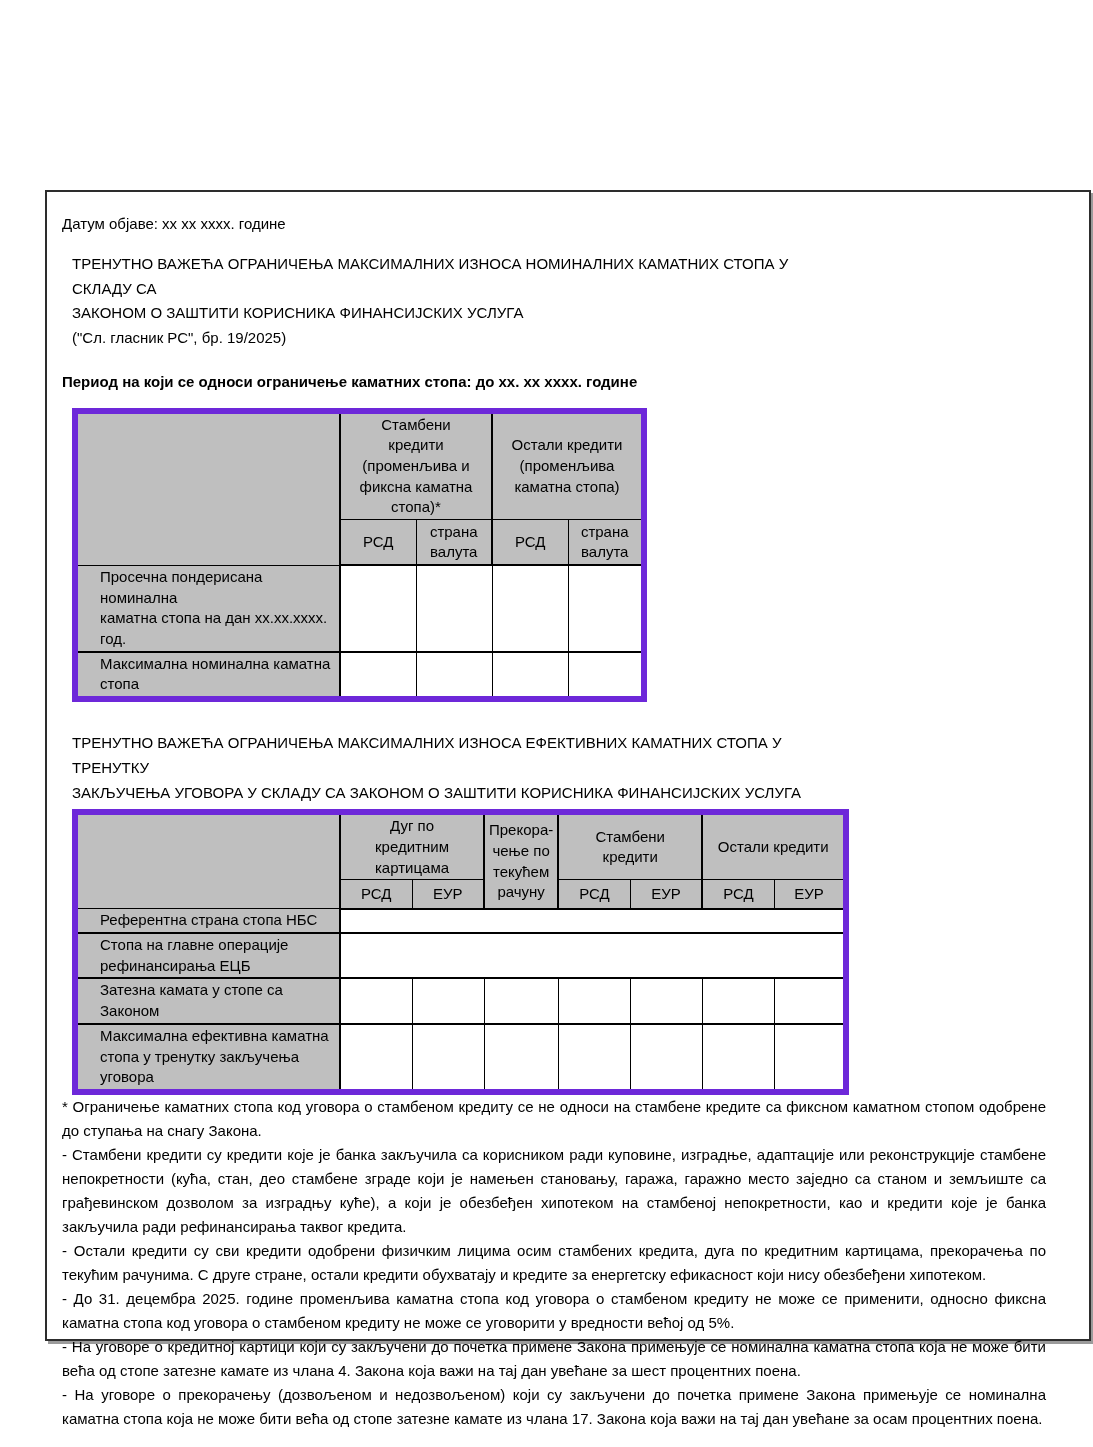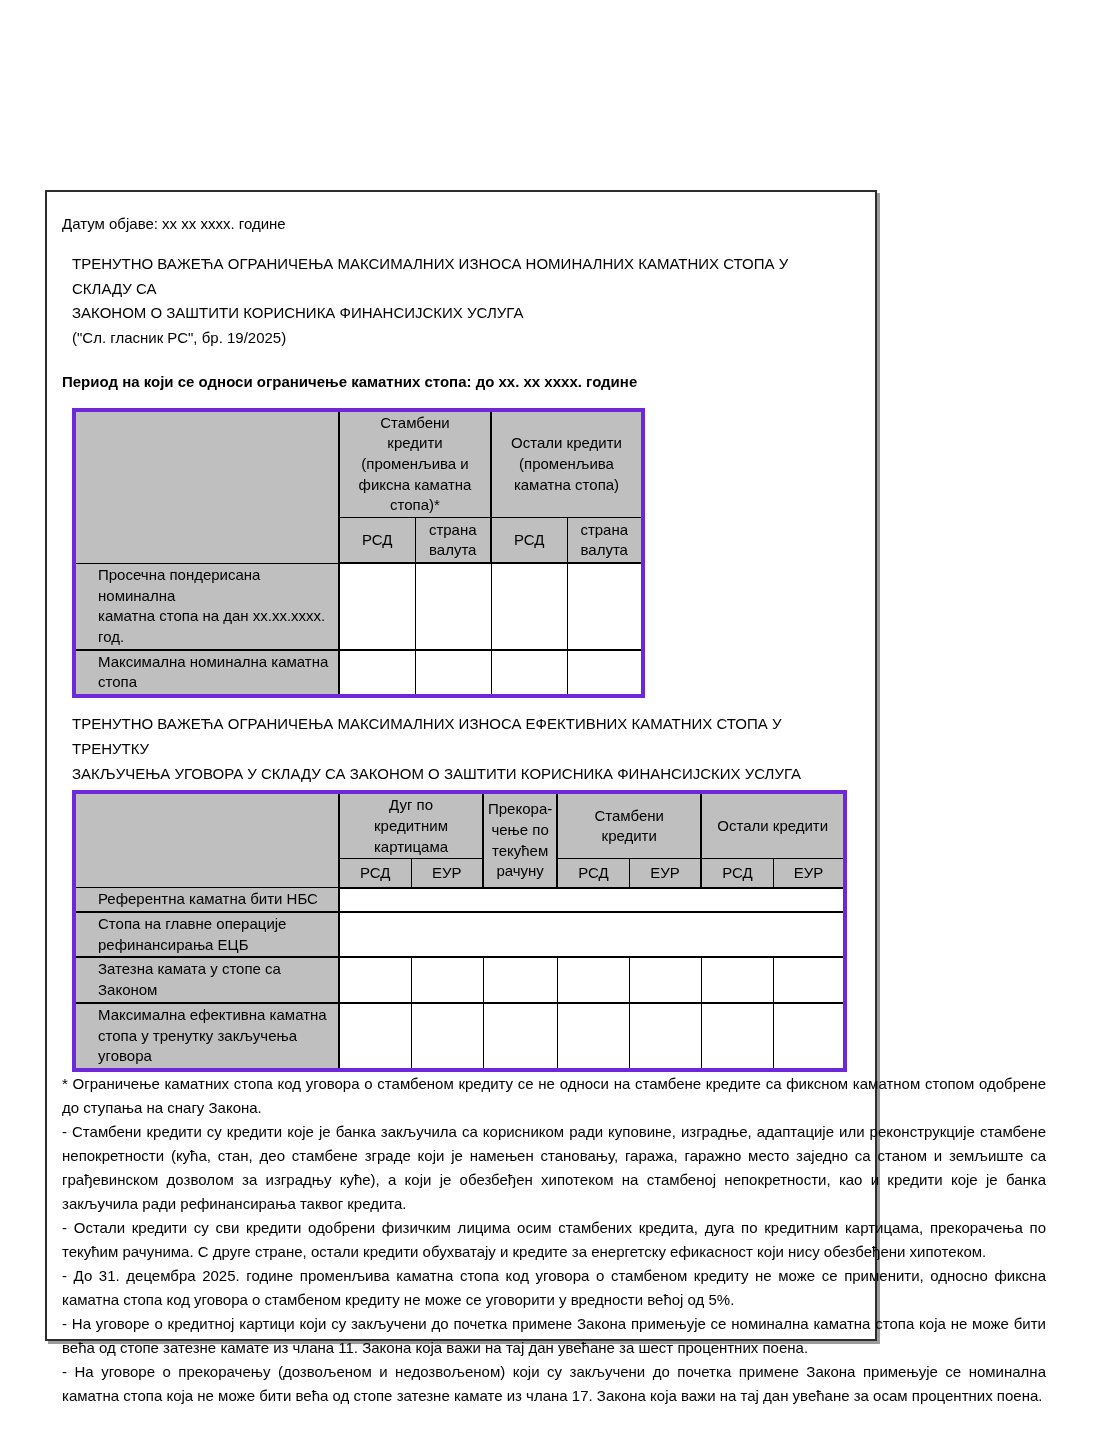--- a/index.html
+++ b/index.html
@@ -6,39 +6,39 @@
     margin: 0; padding: 0;
     width: 1093px; height: 1447px;
     background: #ffffff;
     overflow: hidden;
     font-family: "Liberation Sans", "DejaVu Sans", sans-serif;
     color: #000;
   }
   .page-frame {
     position: absolute;
     left: 45px; top: 190px;
-    width: 832px; height: 1151px;
+    width: 1046px; height: 1151px;
     box-sizing: border-box;
     border: 2px solid #2d2d2d;
     box-shadow: 3px 3px 0 #9b9b9b;
     background: #fff;
     padding: 20px 11px 0 15px;
   }
   .txt { font-size: 15px; line-height: 1.65; margin: 0; }
   .title-block {
     width: 778px;
     margin: 15px 0 0 10px;
     font-size: 15px;
     line-height: 1.65;
   }
   .period { margin-top: 19px; font-weight: bold; }
   table {
     border-collapse: collapse;
     table-layout: fixed;
-    border: 4px solid #6d28d9;
+    border: 6px solid #6d28d9;
     background: #a3a3a3;
   }
   .t1 { margin: 13px 0 0 10px; }
   .t2 { margin: 4px 0 0 10px; }
   th, td {
     border: 1px solid #000;
     box-sizing: border-box;
     font-size: 15px;
     font-weight: normal;
     line-height: 1.38;
@@ -127,21 +127,21 @@
       <td class="lbl br2 bt2">Максимална номинална каматна
 стопа</td>
       <td class="val bt2"></td>
       <td class="val bt2"></td>
       <td class="val bt2"></td>
       <td class="val bt2"></td>
     </tr>
   </tbody>
     </table>
 
-  <div class="title-block" style="margin-top:14px">
+  <div class="title-block" style="margin-top:29px">
     <div>ТРЕНУТНО ВАЖЕЋА ОГРАНИЧЕЊА МАКСИМАЛНИХ ИЗНОСА ЕФЕКТИВНИХ КАМАТНИХ СТОПА У ТРЕНУТКУ</div>
     <div>ЗАКЉУЧЕЊА УГОВОРА У СКЛАДУ СА ЗАКОНОМ О ЗАШТИТИ КОРИСНИКА ФИНАНСИЈСКИХ УСЛУГА</div>
   </div>
 
   <table class="t2">
     <colgroup>
       <col style="width:265px">
         <col style="width:72px">
         <col style="width:72px">
         <col style="width:72px">
@@ -166,21 +166,21 @@
     </tr>
     <tr style="height:29px">
       <th class="bl2 bb2">РСД</th>
       <th class="bb2">ЕУР</th>
       <th class="bl2 bb2">РСД</th>
       <th class="bb2">ЕУР</th>
       <th class="bl2 bb2">РСД</th>
       <th class="bb2">ЕУР</th>
     </tr>
     <tr style="height:21px">
-      <td class="lbl br2">Референтна каматна бити НБС</td>
+      <td class="lbl br2">Референтна страна стопа НБС</td>
       <td class="valm" colspan="7"></td>
     </tr>
     <tr style="height:40px">
       <td class="lbl br2 bt2">Стопа на главне операције
 рефинансирања ЕЦБ</td>
       <td class="valm bt2" colspan="7"></td>
     </tr>
     <tr style="height:43px">
       <td class="lbl br2 bt2">Затезна камата у стопе са Законом</td>
       <td class="val bt2"></td>
@@ -203,17 +203,17 @@
       <td class="val bt2"></td>
     </tr>
   </tbody>
     </table>
 
   <div class="footnotes">
     <p>* Ограничење каматних стопа код уговора о стамбеном кредиту се не односи на стамбене кредите са фиксном каматном стопом одобрене до ступања на снагу Закона.</p>
     <p>- Стамбени кредити су кредити које је банка закључила са корисником ради куповине, изградње, адаптације или реконструкције стамбене непокретности (кућа, стан, део стамбене зграде који је намењен становању, гаража, гаражно место заједно са станом и земљиште са грађевинском дозволом за изградњу куће), а који је обезбеђен хипотеком на стамбеној непокретности, као и кредити које је банка закључила ради рефинансирања таквог кредита.</p>
     <p>- Остали кредити су сви кредити одобрени физичким лицима осим стамбених кредита, дуга по кредитним картицама, прекорачења по текућим рачунима. С друге стране, остали кредити обухватају и кредите за енергетску ефикасност који нису обезбеђени хипотеком.</p>
     <p>- До 31. децембра 2025. године променљива каматна стопа код уговора о стамбеном кредиту не може се применити, односно фиксна каматна стопа код уговора о стамбеном кредиту не може се уговорити у вредности већој од 5%.</p>
-    <p>- На уговоре о кредитној картици који су закључени до почетка примене Закона примењује се номинална каматна стопа која не може бити већа од стопе затезне камате из члана 11. Закона која важи на тај дан увећане за шест процентних поена.</p>
+    <p>- На уговоре о кредитној картици који су закључени до почетка примене Закона примењује се номинална каматна стопа која не може бити већа од стопе затезне камате из члана 4. Закона која важи на тај дан увећане за шест процентних поена.</p>
     <p>- На уговоре о прекорачењу (дозвољеном и недозвољеном) који су закључени до почетка примене Закона примењује се номинална каматна стопа која не може бити већа од стопе затезне камате из члана 17. Закона која важи на тај дан увећане за осам процентних поена.</p>
   </div>
 
 </div>
 
 </body></html>

